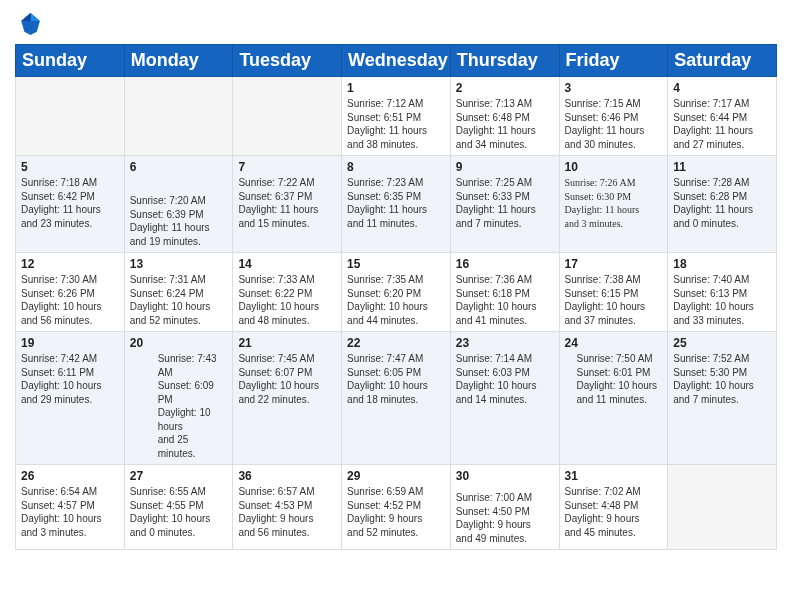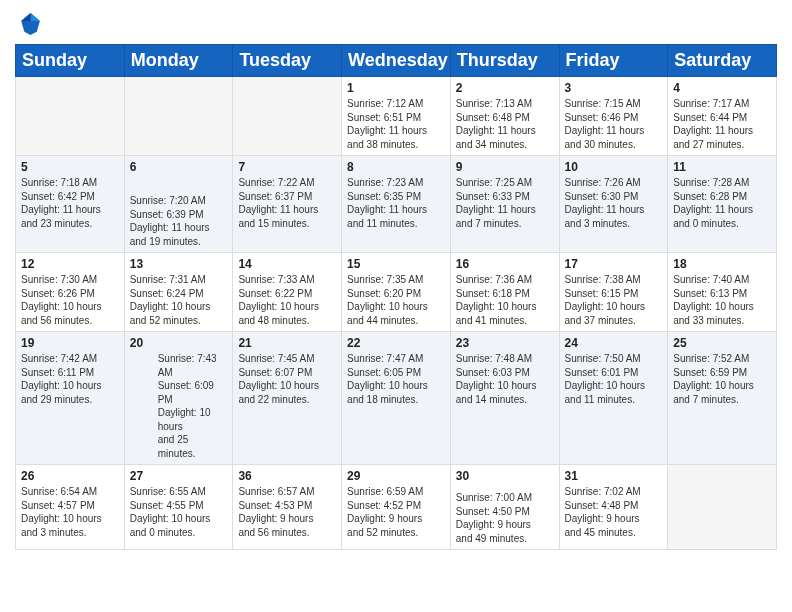--- a/index.html
+++ b/index.html
@@ -204,21 +204,21 @@
           </td>
           <td>
             <span class="day-number">9</span>
             <div class="day-info" style="white-space: pre-line;">Sunrise: 7:25 AM
 Sunset: 6:33 PM
 Daylight: 11 hours
 and 7 minutes.</div>
           </td>
           <td>
             <span class="day-number">10</span>
-            <div class="day-info" style="white-space: pre-line;">Sunrise: 7:26 AM
+            <div class="day-info" style="white-space: pre-line; font-family: Liberation Serif, serif;">Sunrise: 7:26 AM
 Sunset: 6:30 PM
 Daylight: 11 hours
 and 3 minutes.</div>
           </td>
           <td>
             <span class="day-number">11</span>
             <div class="day-info" style="white-space: pre-line;">Sunrise: 7:28 AM
 Sunset: 6:28 PM
 Daylight: 11 hours
 and 0 minutes.</div>
@@ -299,36 +299,36 @@
           </td>
           <td>
             <span class="day-number">22</span>
             <div class="day-info" style="white-space: pre-line;">Sunrise: 7:47 AM
 Sunset: 6:05 PM
 Daylight: 10 hours
 and 18 minutes.</div>
           </td>
           <td>
             <span class="day-number">23</span>
-            <div class="day-info" style="white-space: pre-line;">Sunrise: 7:48 AM
+            <div class="day-info" style="white-space: pre-line;">Sunrise: 7:14 AM
 Sunset: 6:03 PM
 Daylight: 10 hours
 and 14 minutes.</div>
           </td>
           <td>
             <span class="day-number">24</span>
-            <div class="day-info" style="white-space: pre-line;">Sunrise: 7:50 AM
+            <div class="day-info" style="white-space: pre-line; margin-left: 12px;">Sunrise: 7:50 AM
 Sunset: 6:01 PM
 Daylight: 10 hours
 and 11 minutes.</div>
           </td>
           <td>
             <span class="day-number">25</span>
             <div class="day-info" style="white-space: pre-line;">Sunrise: 7:52 AM
-Sunset: 6:59 PM
+Sunset: 5:30 PM
 Daylight: 10 hours
 and 7 minutes.</div>
           </td>
         </tr>
         <tr class="week-odd">
           <td>
             <span class="day-number">26</span>
             <div class="day-info" style="white-space: pre-line;">Sunrise: 6:54 AM
 Sunset: 4:57 PM
 Daylight: 10 hours

